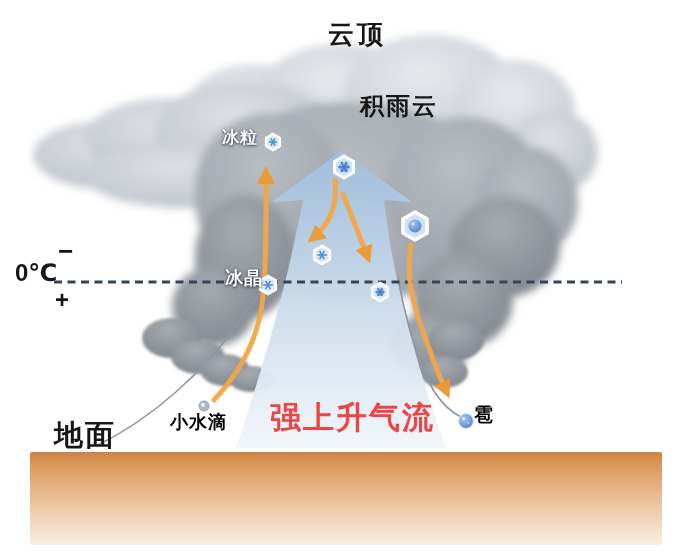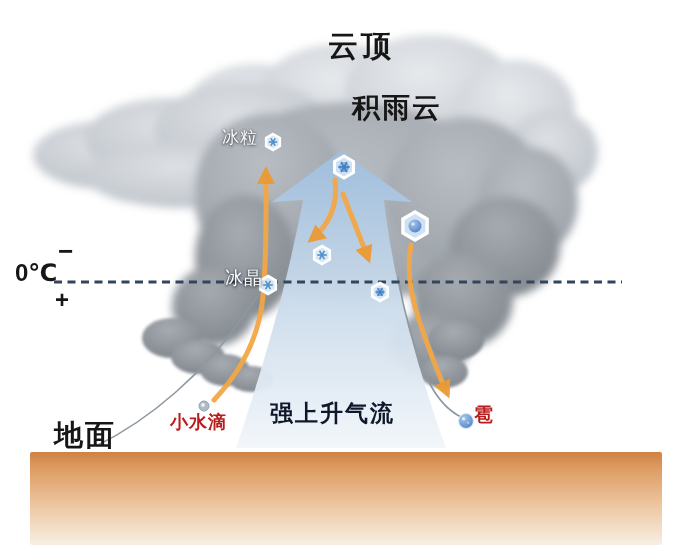--- a/index.html
+++ b/index.html
@@ -3,32 +3,32 @@
 <meta charset="utf-8">
 <style>
   html,body{margin:0;padding:0;background:#ffffff;}
   #stage{
     position:relative;width:682px;height:551px;background:#ffffff;overflow:hidden;
     font-family:"Liberation Sans","DejaVu Sans",sans-serif;
   }
   #art{position:absolute;left:0;top:0;}
   .lbl{position:absolute;white-space:nowrap;line-height:1;}
   .black{color:#161616;font-weight:bold;}
-  .white{color:#ffffff;font-weight:normal;text-shadow:0 1px 3px rgba(40,45,55,.85),0 0 2px rgba(40,45,55,.6);}
-  .blue{color:#b91c1c;font-weight:bold;}
-  .t-yunding{left:328px;top:31px;font-size:30px;letter-spacing:3px;}
-  .t-jiyuyun{left:352px;top:94px;font-size:28px;letter-spacing:2px;}
+  .white{color:#ffffff;font-weight:bold;text-shadow:0 1px 3px rgba(40,45,55,.85),0 0 2px rgba(40,45,55,.6);}
+  .blue{color:#000000;font-weight:bold;}
+  .t-yunding{left:328px;top:21px;font-size:26px;letter-spacing:3px;}
+  .t-jiyuyun{left:360px;top:94px;font-size:24px;letter-spacing:2px;}
   .t-bingli{left:222px;top:129px;font-size:17px;letter-spacing:1px;}
   .t-bingjing{left:225px;top:269px;font-size:18px;letter-spacing:1px;}
   .t-minus{left:58px;top:238px;font-size:26px;}
   .t-zero{left:15px;top:261px;font-size:24px;}
   .t-plus{left:55px;top:288px;font-size:24px;}
   .t-dimian{left:54px;top:421px;font-size:29px;letter-spacing:2px;}
   .t-xiaoshuidi{left:170px;top:413px;font-size:18px;letter-spacing:1px;}
-  .t-qiangshangsheng{left:270px;top:402px;font-size:23px;color:#0f172a;letter-spacing:2px;}
+  .t-qiangshangsheng{left:270px;top:402px;font-size:31px;color:#ef4444;letter-spacing:2px;}
   .t-bao{left:474px;top:405px;font-size:19px;}
 </style>
 </head>
 <body>
 
 <div id="stage">
 
   <svg id="art" width="682" height="551" viewBox="0 0 682 551">
     <defs>
       <linearGradient id="arrowGrad" x1="0" y1="0" x2="0" y2="1">

